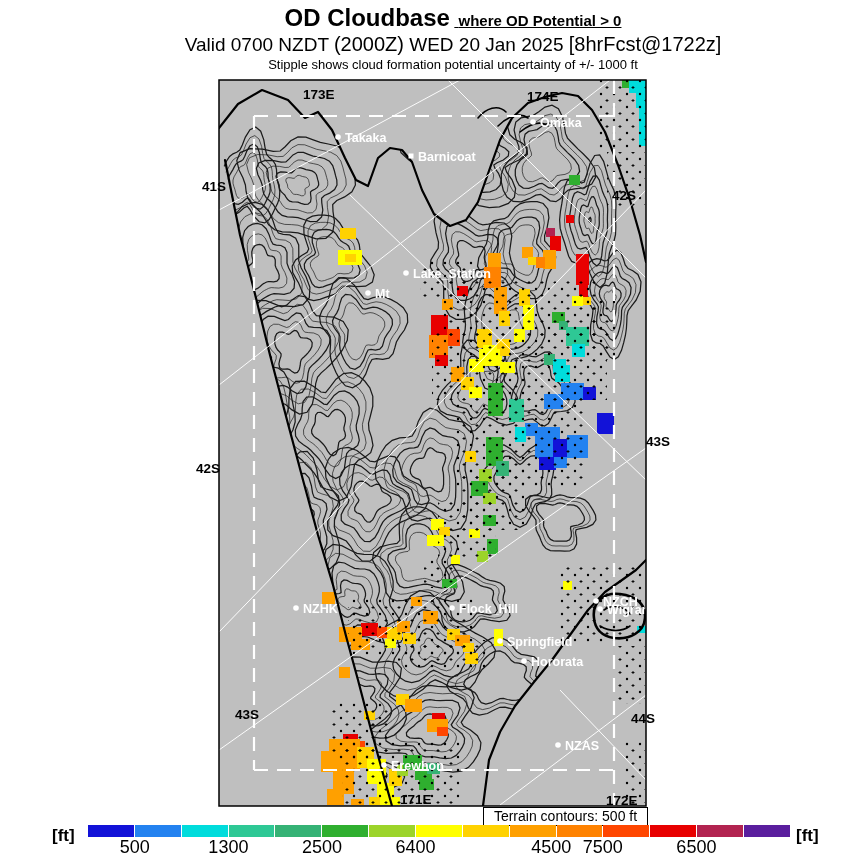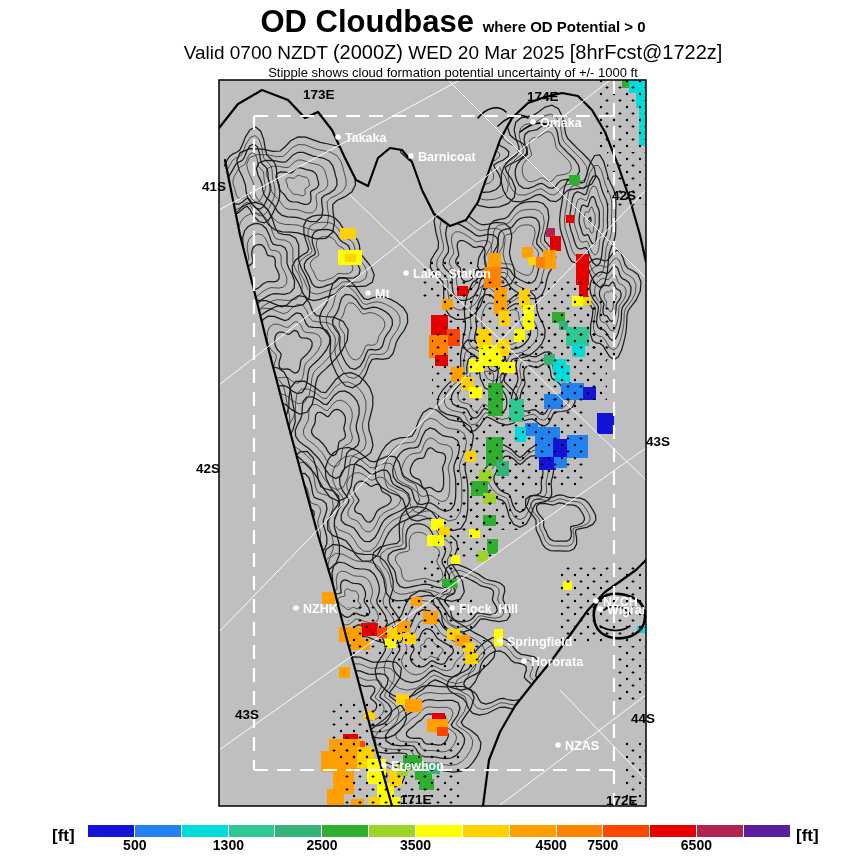--- a/index.html
+++ b/index.html
@@ -1,51 +1,51 @@
 <!DOCTYPE html>
 <html><head>
 <meta charset="utf-8">
 <style>
   html,body{margin:0;padding:0;background:#ffffff;}
   body{font-family:"Liberation Sans",sans-serif;}
   #page{position:relative;width:850px;height:860px;overflow:hidden;background:#fff;}
   
   #header{position:absolute;left:28px;top:4px;width:850px;text-align:center;color:#000;}
-  .t1{font-size:31px;font-weight:bold;letter-spacing:0px;}
-  .t1b{font-size:15px;font-weight:bold;}
+  .t1{font-size:24px;font-weight:bold;letter-spacing:0px;}
+  .t1b{font-size:15px;font-weight:bold;text-decoration:underline;}
   .t2{font-size:19px;margin-top:1px;}
   .t2 .small{font-size:20px;}
   .t3{font-size:13px;margin-top:1px;}
   
   #map-svg{position:absolute;left:0;top:0;}
   
   #terrain-note{position:absolute;left:483px;top:807px;width:163px;height:17px;border:1px solid #000;background:#fff;
     font-size:14px;line-height:17px;text-align:center;color:#000;}
   
   #cbar{position:absolute;left:88px;top:825px;width:702px;height:12px;display:flex;gap:1px;}
   .cseg{flex:1 1 auto;height:12px;}
-  .ctick{position:absolute;top:837px;transform:translateX(-50%);font-size:14px;font-weight:700;color:#000;}
+  .ctick{position:absolute;top:837px;transform:translateX(-50%);font-size:18px;font-weight:400;color:#000;}
   .unit{position:absolute;top:826px;font-size:17px;font-weight:bold;color:#000;text-align:center;}
   #unit-left{left:52px;}
   #unit-right{left:796px;}
 </style>
 </head>
 <body>
 
 <div id="page">
 
   <div id="header">
     <div>
       <span class="t1">OD Cloudbase</span>
       <span class="t1b">&nbsp;<span>where OD Potential &gt; 0</span></span>
     </div>
     <div class="t2">
       <span>Valid 0700 NZDT</span>
       <span class="small">(2000Z)</span>
-      <span>WED 20 Mar 2025</span>
+      <span>WED 20 Jan 2025</span>
       <span class="small">[8hrFcst@1722z]</span>
     </div>
     <div class="t3">Stipple shows cloud formation potential uncertainty of +/- 1000 ft</div>
   </div>
 
   <svg id="map-svg" width="850" height="860" viewBox="0 0 850 860">
     <defs>
       <clipPath id="mapclip">
           <rect x="219" y="80" width="427" height="726"></rect>
         </clipPath>
@@ -419,20 +419,21 @@
         <text x="196" y="473" fill="#000" font-size="13.5" font-weight="bold" font-family="&quot;Liberation Sans&quot;,sans-serif">42S</text>
         <text x="612" y="200" fill="#000" font-size="13.5" font-weight="bold" font-family="&quot;Liberation Sans&quot;,sans-serif">42S</text>
         <text x="235" y="719" fill="#000" font-size="13.5" font-weight="bold" font-family="&quot;Liberation Sans&quot;,sans-serif">43S</text>
         <text x="646" y="446" fill="#000" font-size="13.5" font-weight="bold" font-family="&quot;Liberation Sans&quot;,sans-serif">43S</text>
         <text x="631" y="723" fill="#000" font-size="13.5" font-weight="bold" font-family="&quot;Liberation Sans&quot;,sans-serif">44S</text>
         <text x="400" y="804" fill="#000" font-size="13.5" font-weight="bold" font-family="&quot;Liberation Sans&quot;,sans-serif">171E</text>
         <text x="606" y="805" fill="#000" font-size="13.5" font-weight="bold" font-family="&quot;Liberation Sans&quot;,sans-serif">172E</text>
       </g>
   </svg>
 
+  <div id="terrain-note">Terrain contours: 500 ft</div>
 
   <div id="cbar">
       <div class="cseg" style="background: rgb(18, 18, 216);"></div>
       <div class="cseg" style="background: rgb(35, 130, 240);"></div>
       <div class="cseg" style="background: rgb(0, 220, 220);"></div>
       <div class="cseg" style="background: rgb(46, 200, 149);"></div>
       <div class="cseg" style="background: rgb(53, 178, 117);"></div>
       <div class="cseg" style="background: rgb(47, 175, 47);"></div>
       <div class="cseg" style="background: rgb(156, 212, 42);"></div>
       <div class="cseg" style="background: rgb(255, 255, 0);"></div>
@@ -441,21 +442,21 @@
       <div class="cseg" style="background: rgb(255, 130, 0);"></div>
       <div class="cseg" style="background: rgb(255, 70, 0);"></div>
       <div class="cseg" style="background: rgb(232, 0, 0);"></div>
       <div class="cseg" style="background: rgb(178, 35, 80);"></div>
       <div class="cseg" style="background: rgb(90, 30, 158);"></div>
     </div>
   <div id="cticks">
       <div class="ctick" style="left: 134.8px;">500</div>
       <div class="ctick" style="left: 228.4px;">1300</div>
       <div class="ctick" style="left: 322px;">2500</div>
-      <div class="ctick" style="left: 415.6px;">3500</div>
+      <div class="ctick" style="left: 415.6px;">6400</div>
       <div class="ctick" style="left: 509.2px; margin-left: 42px;">4500</div>
       <div class="ctick" style="left: 602.8px;">7500</div>
       <div class="ctick" style="left: 696.4px;">6500</div>
     </div>
   <div id="unit-left" class="unit">[ft]</div>
   <div id="unit-right" class="unit">[ft]</div>
 
 </div>
 
 </body></html>

